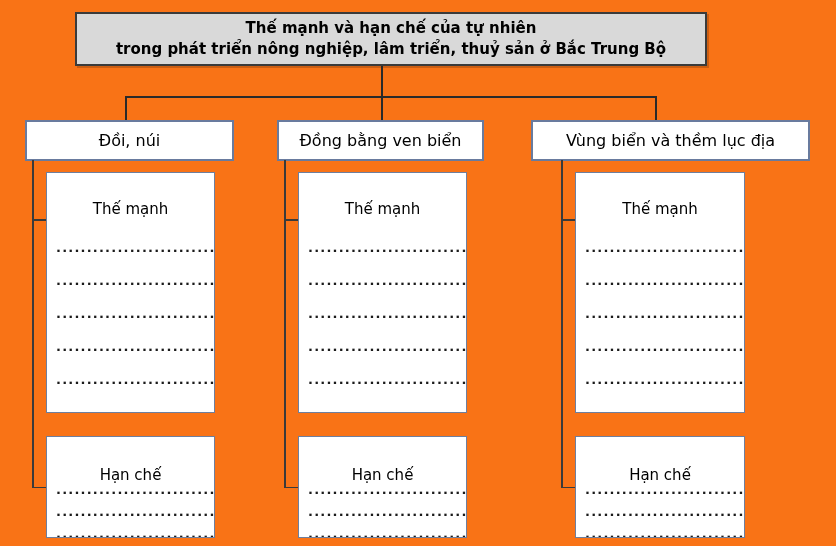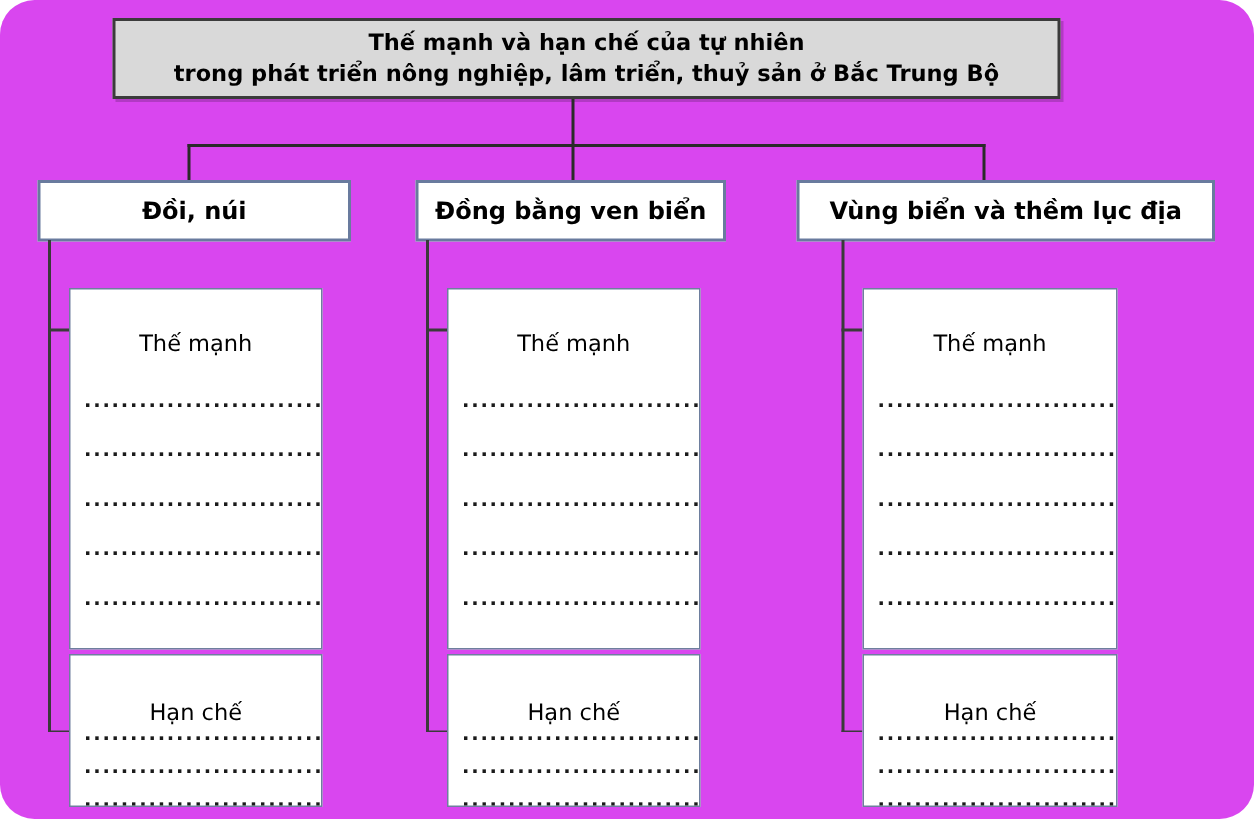--- a/index.html
+++ b/index.html
@@ -1,24 +1,23 @@
 <!DOCTYPE html>
 <html><head>
 <meta charset="utf-8">
 <style>
   html, body { margin: 0; padding: 0; background: #ffffff; }
   .canvas {
     position: relative;
     width: 836px;
     height: 546px;
-    background: #d946ef;
+    background: #f97316;
     font-family: "DejaVu Sans", "Liberation Sans", sans-serif;
     color: #000000;
     overflow: hidden;
-    border-radius: 23px;
   }
 
   
   .title-box {
     position: absolute;
     left: 75px; top: 12px;
     width: 632px; height: 54px;
     box-sizing: border-box;
     background: #d9d9d9;
     border: 2px solid #3b3b3b;
@@ -40,33 +39,33 @@
   
   .branch-box {
     position: absolute;
     top: 120px; height: 41px;
     box-sizing: border-box;
     background: #ffffff;
     border: 2px solid #697b9e;
     display: flex;
     align-items: center;
     justify-content: center;
-    font-weight: bold;
+    font-weight: normal;
     font-size: 16px;
   }
 
   
   .sub-box {
     position: absolute;
     box-sizing: border-box;
     background: #ffffff;
     border: 1.5px solid #6e7f9e;
     overflow: hidden;
   }
-  .strengths-box { top: 192px; height: 241px; }
+  .strengths-box { top: 172px; height: 241px; }
   .limitations-box { top: 436px; height: 102px; }
 
   .sub-label {
     display: block;
     text-align: center;
     font-size: 15px;
     line-height: 20px;
   }
   .strengths-box .sub-label { margin-top: 26px; }
   .limitations-box .sub-label { margin-top: 28px; }

